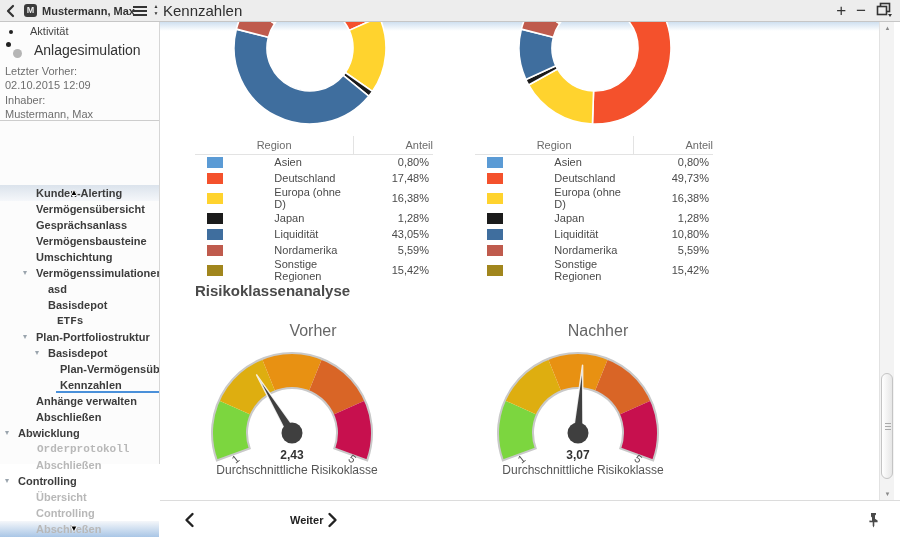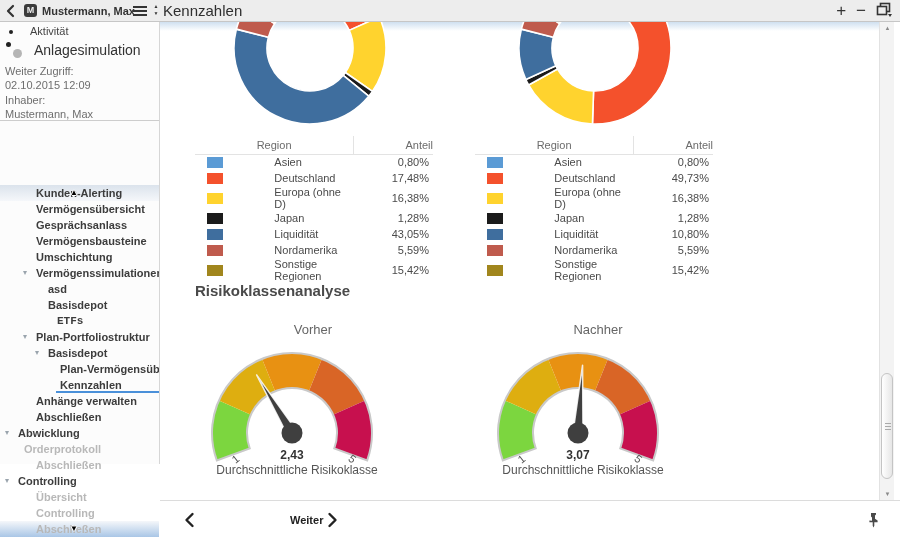--- a/index.html
+++ b/index.html
@@ -48,21 +48,21 @@
   .rtable { position:absolute; width:238px; border-collapse:collapse; font-size:11px; color:#4a4a4a; table-layout:fixed; }
   .rtable th { font-weight:normal; color:#6b6b6b; border-bottom:1px solid #e3e3e3; height:18px; font-size:11px; }
   .rtable th.h-region { border-right:1px solid #e3e3e3; text-align:center; }
   .rtable th.h-anteil { text-align:right; }
   .rtable td { height:16px; padding:0; }
   .rtable td.sw { width:32px; padding-left:12px; }
   .rtable td.sw b { display:block; width:16px; height:11px; }
   .rtable td.lbl { width:140px; }
   .rtable td.val { width:66px; text-align:right; padding-right:4px; }
   .section-title { position:absolute; left:35px; top:260px; font-size:15px; color:#4a4a4a; }
-  .gauge-title { position:absolute; top:300px; width:230px; text-align:center; font-size:13px; color:#666; }
+  .gauge-title { position:absolute; top:300px; width:230px; text-align:center; font-size:16px; color:#666; }
   .gauge { position:absolute; top:316px; width:230px; height:150px; }
 
   
   .vscroll { position:absolute; left:879px; top:22px; width:15px; height:478px; background:#f3f3f3; border-left:1px solid #e2e2e2; z-index:25; }
   .sb-arrow { position:absolute; left:0; width:15px; height:10px; text-align:center; font-size:6px; color:#8a8a8a; line-height:10px; cursor:pointer; }
   .sb-up { top:1px; } .sb-down { bottom:1px; }
   .sb-thumb { position:absolute; left:1px; top:351px; width:12px; height:106px; border:1px solid #c4c4c4; border-radius:6px;
               background:linear-gradient(90deg,#ffffff,#e6e6e6); cursor:grab; }
   .sb-grip { position:absolute; left:3px; top:49px; width:6px; height:7px;
              background:repeating-linear-gradient(180deg,#aaa 0,#aaa 1px,transparent 1px,transparent 3px); }
@@ -108,21 +108,21 @@
   </header>
 
   <aside class="sidebar">
     <div class="side-info">
       <span class="dot d1"></span>
       <span class="dot d2"></span>
       <span class="dot d3"></span>
       <span class="act-lab">Aktivität</span>
       <span class="act-name">Anlagesimulation</span>
       <div class="meta1">
-        <div>Weiter Zugriff:</div>
+        <div>Letzter Vorher:</div>
         <div>02.10.2015 12:09</div>
       </div>
       <div class="meta2">
         <div>Inhaber:</div>
         <div>Mustermann, Max</div>
       </div>
     </div>
     <nav class="side-nav">
         <div class="nav-row lvl1 scroll-top" style="padding-left: 36px;"><span>Kunden-Alerting</span><span class="scroll-ind">▲</span></div>
         <div class="nav-row lvl1" style="padding-left: 36px;"><span>Vermögensübersicht</span></div>
@@ -133,21 +133,21 @@
         <div class="nav-row lvl2" style="padding-left: 48px;"><span>asd</span></div>
         <div class="nav-row lvl2" style="padding-left: 48px;"><span>Basisdepot</span></div>
         <div class="nav-row lvl2" style="padding-left: 57px; font-family: Liberation Mono, monospace;"><span>ETFs</span></div>
         <div class="nav-row lvl1" style="padding-left: 36px;"><span class="tw" style="left: 23px;">▾</span><span>Plan-Portfoliostruktur</span></div>
         <div class="nav-row lvl2" style="padding-left: 48px;"><span class="tw" style="left: 35px;">▾</span><span>Basisdepot</span></div>
         <div class="nav-row lvl3" style="padding-left: 60px;"><span>Plan-Vermögensübe...</span></div>
         <div class="nav-row lvl3 selected" style="padding-left: 60px;"><span>Kennzahlen</span></div>
         <div class="nav-row lvl1" style="padding-left: 36px;"><span>Anhänge verwalten</span></div>
         <div class="nav-row lvl1" style="padding-left: 36px;"><span>Abschließen</span></div>
         <div class="nav-row lvl0" style="padding-left: 18px;"><span class="tw" style="left: 5px;">▾</span><span>Abwicklung</span></div>
-        <div class="nav-row lvl1 disabled" style="padding-left: 24px;"><span>Orderprotokoll</span></div>
+        <div class="nav-row lvl1 disabled" style="padding-left: 37px; font-family: Liberation Mono, monospace;"><span>Orderprotokoll</span></div>
         <div class="nav-row lvl1 disabled" style="padding-left: 36px;"><span>Abschließen</span></div>
         <div class="nav-row lvl0" style="padding-left: 18px;"><span class="tw" style="left: 5px;">▾</span><span>Controlling</span></div>
         <div class="nav-row lvl1 disabled" style="padding-left: 36px;"><span>Übersicht</span></div>
         <div class="nav-row lvl1 disabled" style="padding-left: 36px;"><span>Controlling</span></div>
         <div class="nav-row lvl1 disabled scroll-bottom" style="padding-left: 36px;"><span>Abschließen</span><span class="scroll-ind">▼</span></div>
       </nav>
   </aside>
 
   <main class="content">
     <div class="fade-strip"></div>

